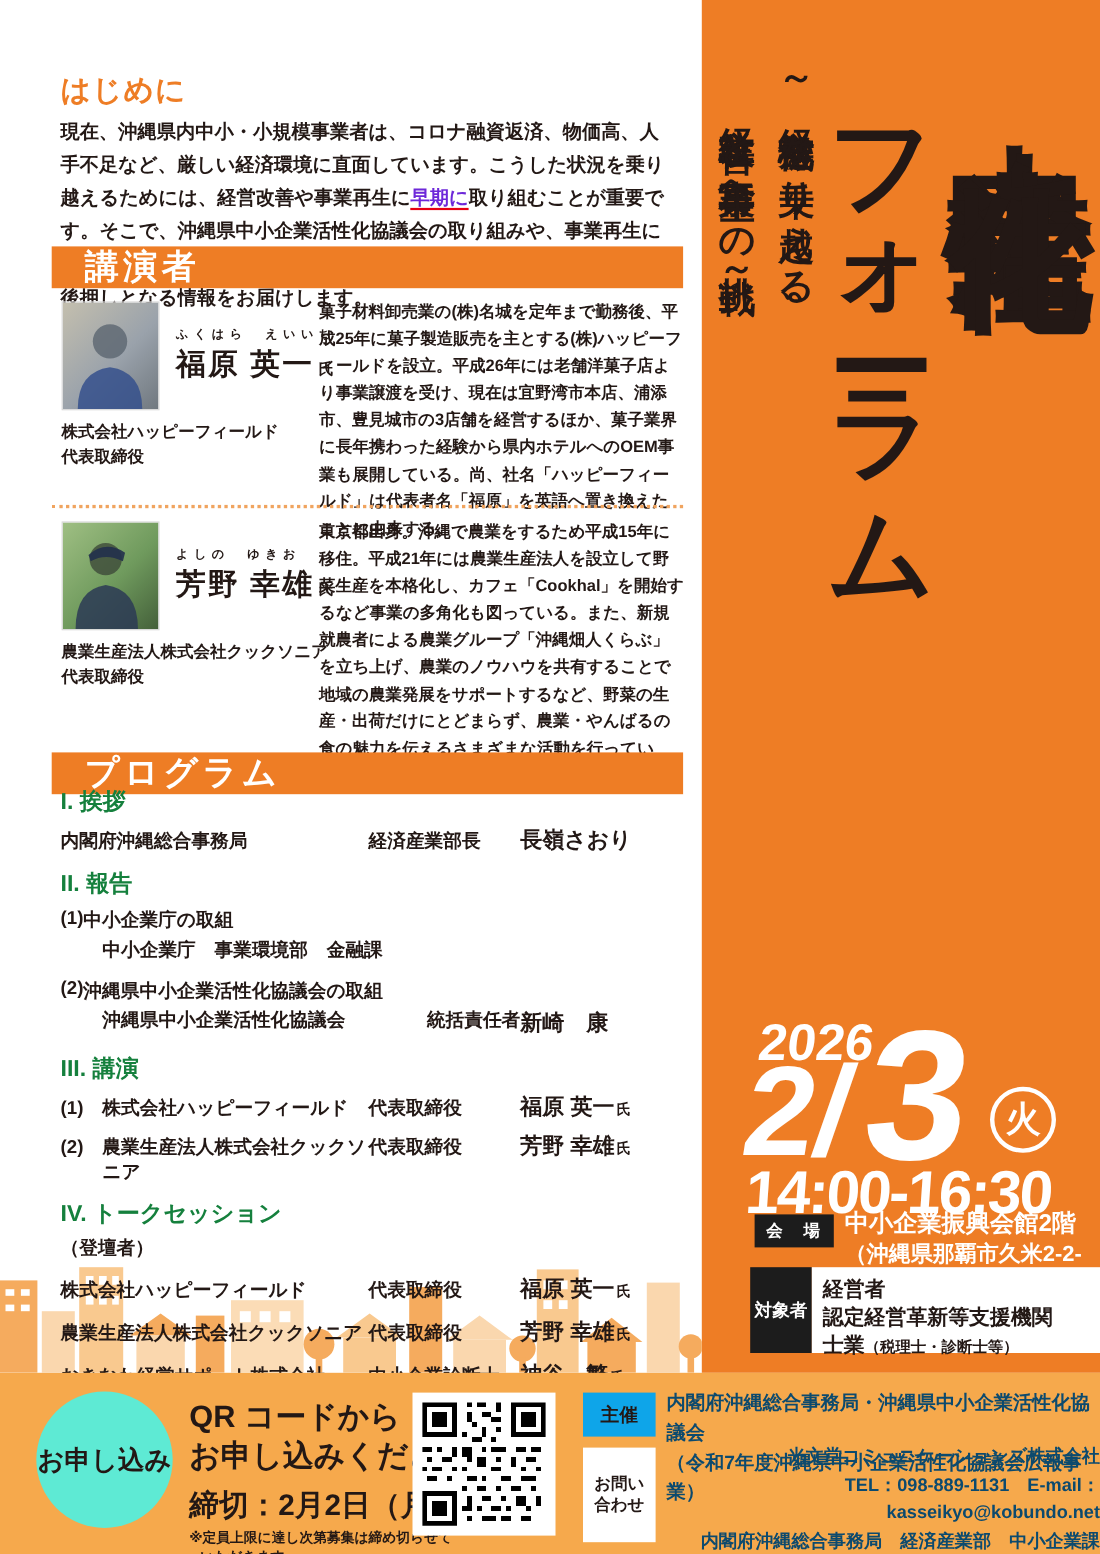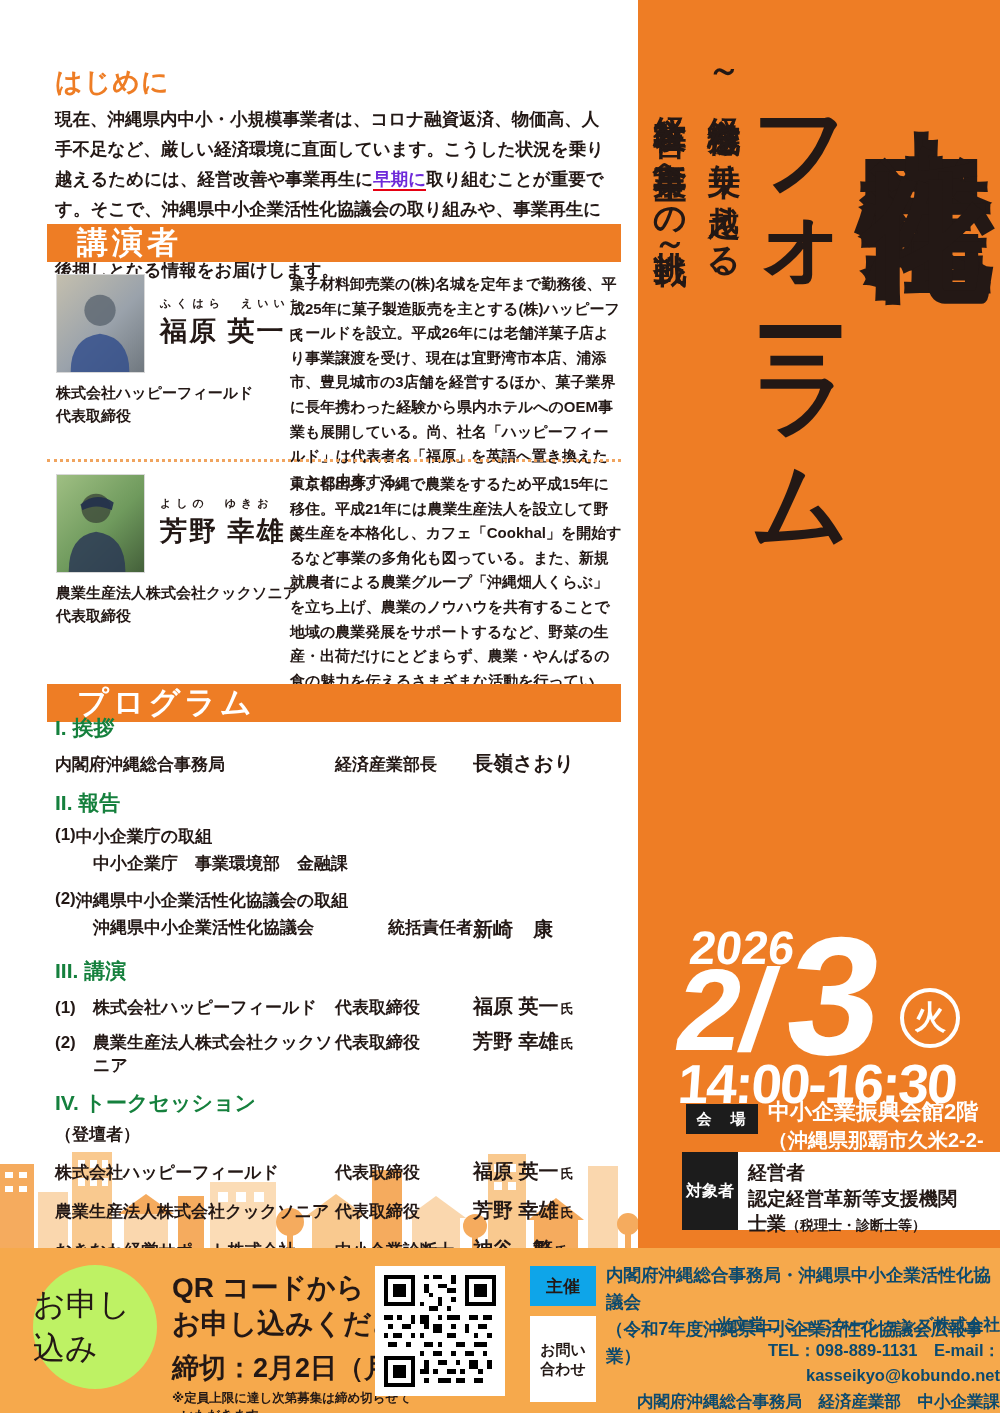--- a/index.html
+++ b/index.html
@@ -71,22 +71,22 @@
   .venue-l2{font-size:20px;line-height:1.3;}
 
   .aud-label{position:absolute;left:682px;top:1152px;width:56px;height:78px;background:#1c1c1c;color:#fff;
              font-size:16px;font-weight:800;display:flex;align-items:center;justify-content:center;z-index:2;}
   .aud-box{position:absolute;left:738px;top:1152px;width:248px;height:62px;background:#fff;color:#231815;
            padding:8px 10px;font-size:19px;font-weight:900;line-height:1.35;z-index:2;}
   .aud-small{font-size:14px;font-weight:900;}
 
   
   .bottom-strip{position:absolute;left:0;top:1248px;width:1000px;height:165px;background:#f6a94c;z-index:4;}
-  .apply-circle{position:absolute;left:33px;top:17px;width:124px;height:124px;border-radius:50%;background:#bef264;
-                display:flex;align-items:center;justify-content:center;font-size:32px;font-weight:400;color:#231815;}
+  .apply-circle{position:absolute;left:33px;top:17px;width:124px;height:124px;border-radius:50%;background:#5eead4;
+                display:flex;align-items:center;justify-content:center;font-size:24px;font-weight:700;color:#231815;}
   .apply-text{position:absolute;left:172px;top:22px;color:#231815;}
   .qr-line{font-size:28px;font-weight:900;line-height:1.3;}
   .deadline{font-size:27px;font-weight:900;margin-top:7px;}
   .note{font-size:12.5px;font-weight:700;line-height:1.4;margin-top:4px;}
   .note-l2{margin-left:10px;}
   .qr-box{position:absolute;left:375px;top:18px;width:130px;height:130px;background:#fff;box-sizing:border-box;padding:9px;}
   .qr-box svg{display:block;width:100%;height:100%;}
   .host-label{position:absolute;left:530px;top:18px;width:66px;height:40px;background:#0ea5e9;color:#231815;
               font-size:17px;font-weight:900;display:flex;align-items:center;justify-content:center;}
   .host-text{position:absolute;left:606px;top:14px;font-size:17.5px;font-weight:800;line-height:1.55;color:#0c4a6e;}

